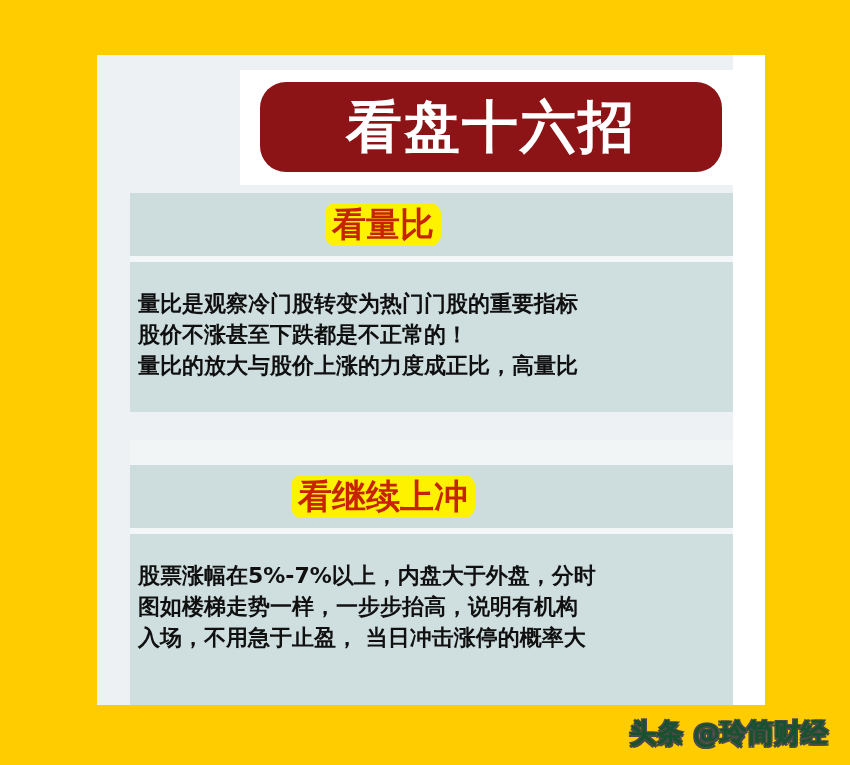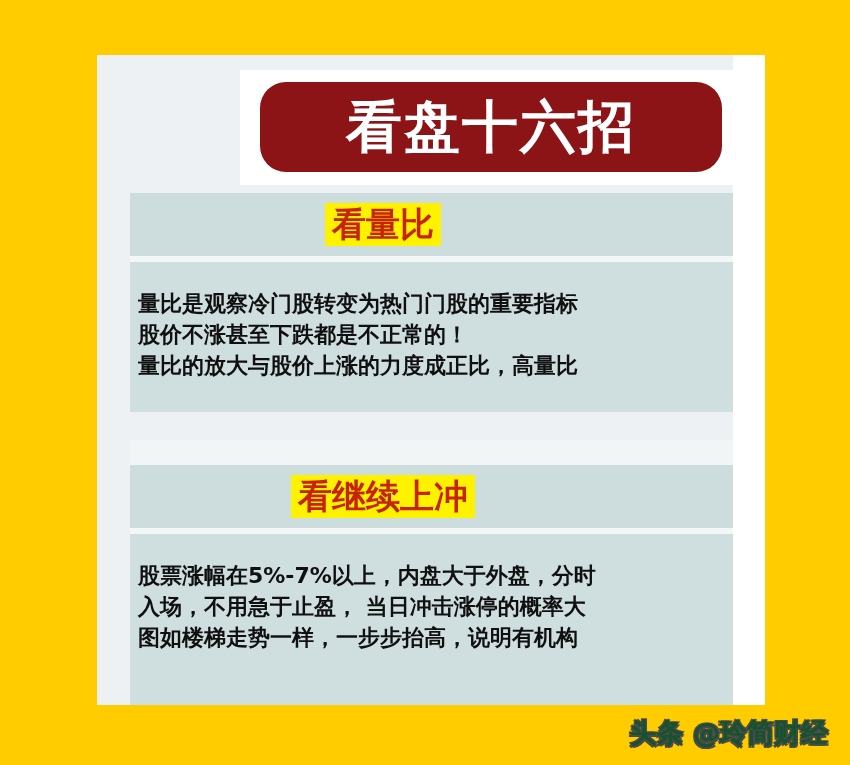--- a/index.html
+++ b/index.html
@@ -73,20 +73,21 @@
   }
   .tip-header .hl {
     background: #FFF200;
     color: #C62300;
     font-size: 34px;
     font-weight: bold;
     line-height: 1.15;
     padding: 2px 7px;
     white-space: nowrap;
     margin-left: -130px; 
+    border-radius: 11px;
   }
   .tip-divider {
     height: 6px;
     background: #f4f7f8;
   }
   .tip-body {
     background: #cfdedf;
     padding: 26px 0 20px 8px;
     box-sizing: border-box;
   }
@@ -165,22 +166,22 @@
 
   <div id="gap-1"></div>
 
   <div class="tip-section" id="section-2">
     <div class="tip-header">
       <span class="hl">看继续上冲</span>
     </div>
     <div class="tip-divider"></div>
     <div class="tip-body">
       <p>股票涨幅在5%-7%以上，内盘大于外盘，分时</p>
+      <p>图如楼梯走势一样，一步步抬高，说明有机构</p>
       <p>入场，不用急于止盈， 当日冲击涨停的概率大</p>
-      <p>图如楼梯走势一样，一步步抬高，说明有机构</p>
     </div>
   </div>
 
 </div>
 
 <div id="right-gutter"></div>
 
 <div id="watermark">头条 @玲简财经</div>
 
 </body></html>

